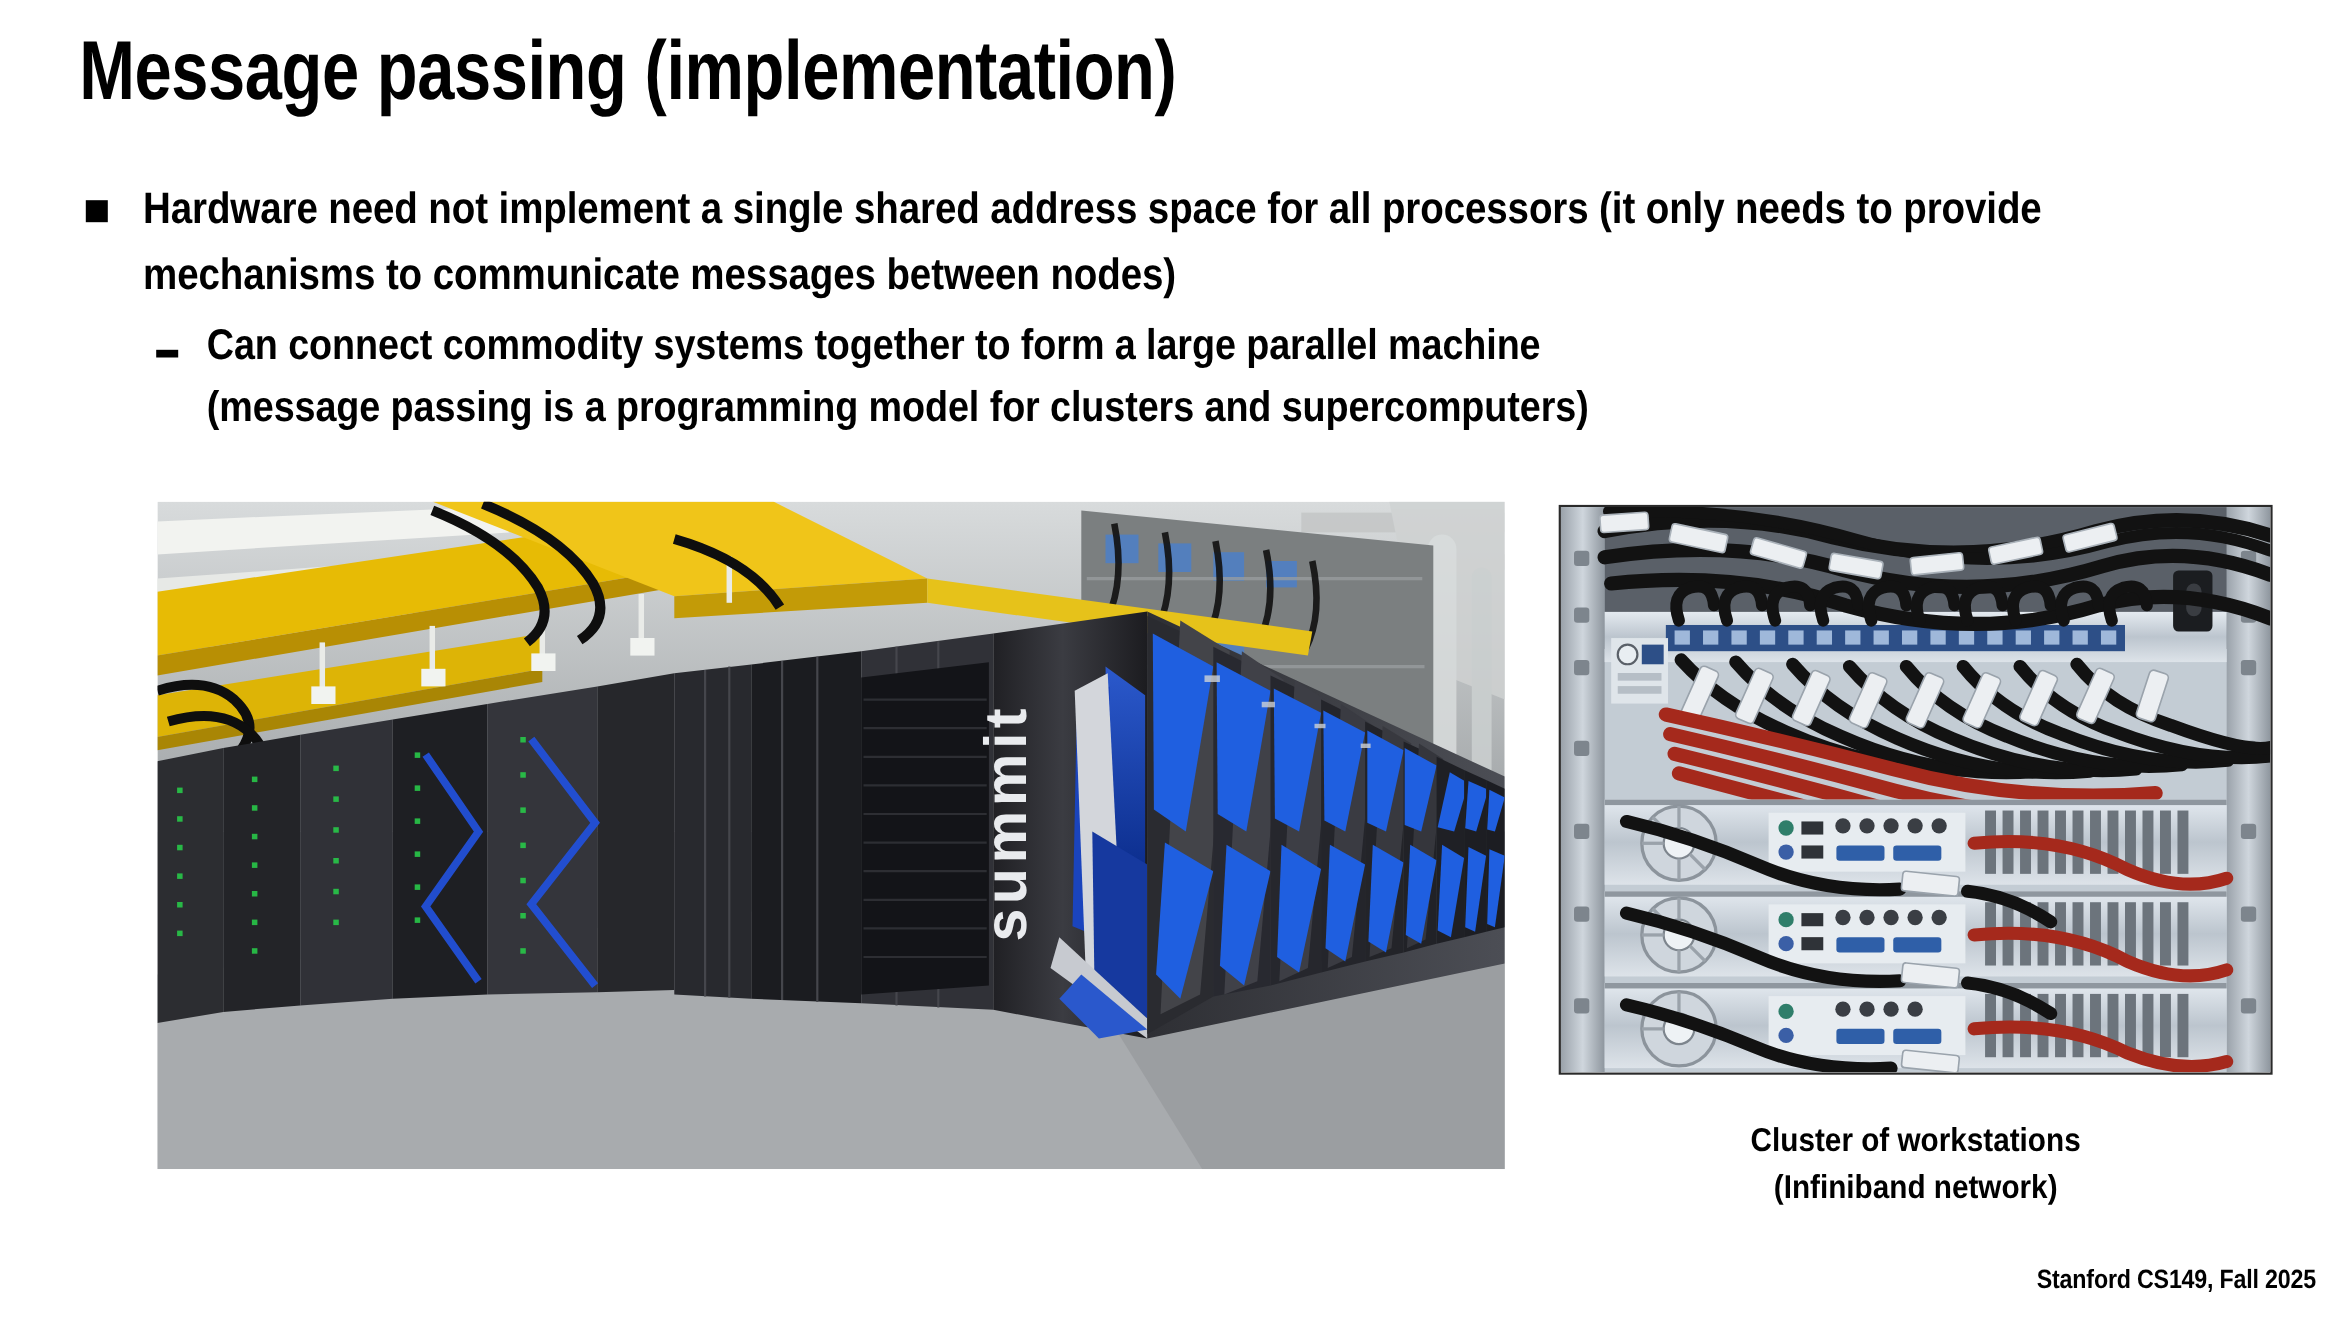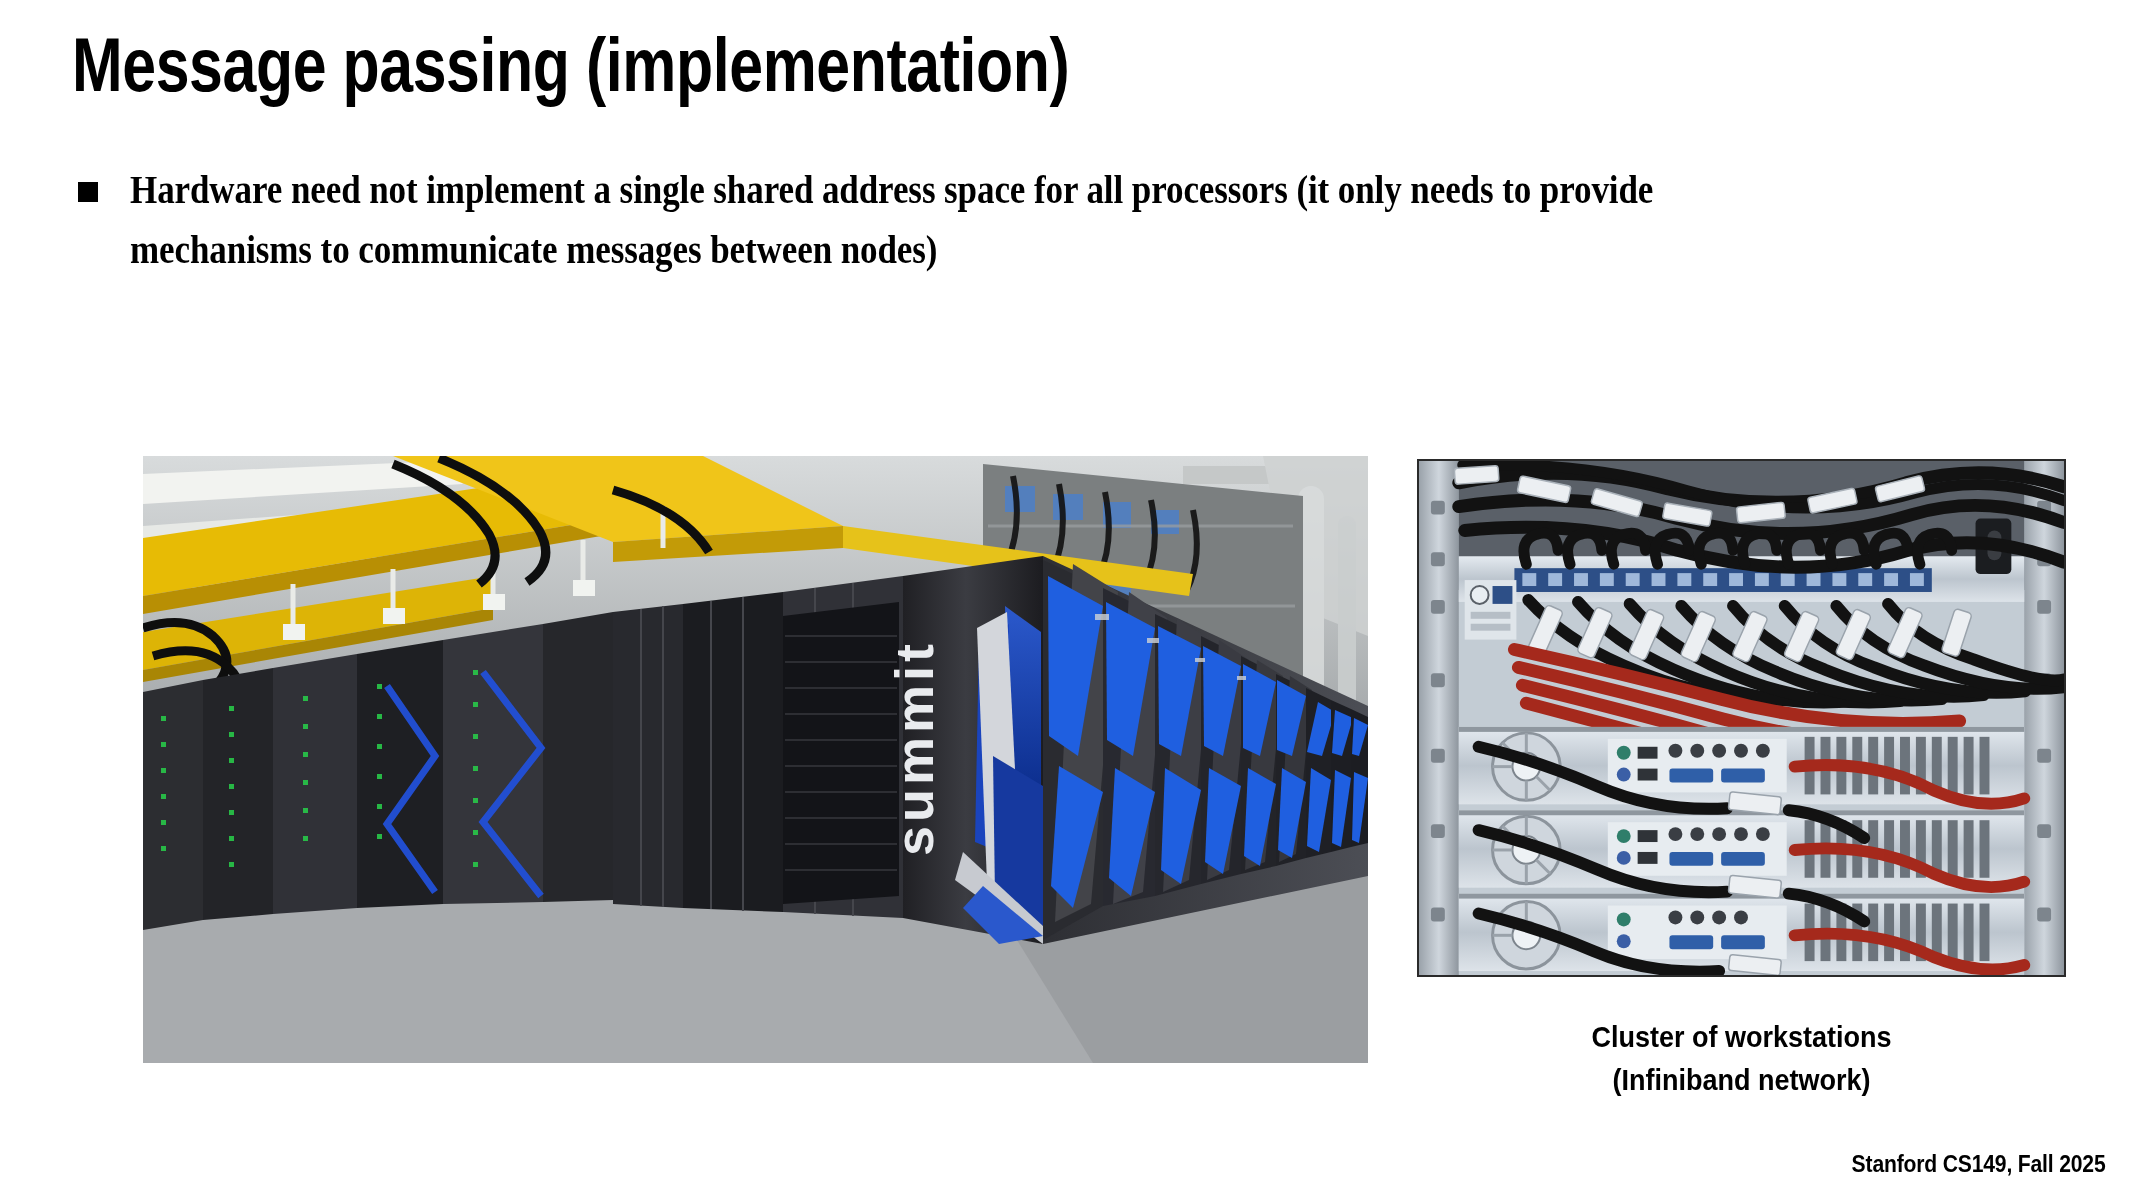--- a/index.html
+++ b/index.html
@@ -33,21 +33,20 @@
   
   .bullets {
     position: absolute;
     left: 78px;
     top: 160px;
     width: 1980px;
   }
   .bullet-row {
     display: flex;
     align-items: flex-start;
-    font-family: Liberation Serif, serif;
   }
   .bullet-marker-square {
     flex: 0 0 auto;
     width: 20px;
     height: 20px;
     background: #000;
     margin-top: 22px;
     margin-right: 32px;
   }
   .bullet-body {
@@ -149,20 +148,27 @@
 <div class="bullets">
 
   <div class="bullet-row">
     <span class="bullet-marker-square"></span>
     <div class="bullet-body">
       <div class="bullet-line">Hardware need not implement a single shared address space for all processors (it only needs to provide</div>
       <div class="bullet-line">mechanisms to communicate messages between nodes)</div>
     </div>
   </div>
 
+  <div class="sub-row">
+    <span class="bullet-marker-dash"></span>
+    <div class="bullet-body">
+      <div class="sub-line">Can connect commodity systems together to form a large parallel machine</div>
+      <div class="sub-line">(message passing is a programming model for clusters and supercomputers)</div>
+    </div>
+  </div>
 
 </div>
 
 <div class="figure-summit">
   <svg viewBox="0 0 1225 607" preserveAspectRatio="none">
     <defs>
       <linearGradient id="ceilGrad" x1="0" y1="0" x2="0" y2="1">
         <stop offset="0%" stop-color="#d8dbdc"></stop>
         <stop offset="100%" stop-color="#9fa3a5"></stop>
       </linearGradient>

